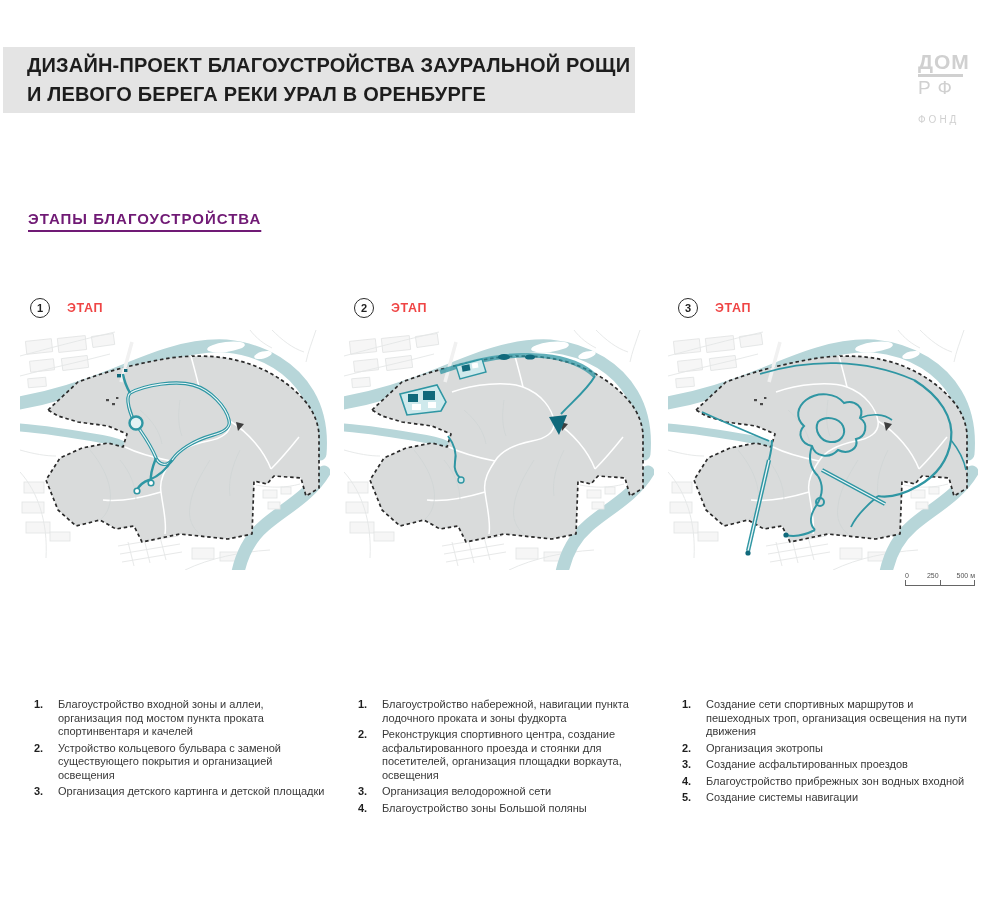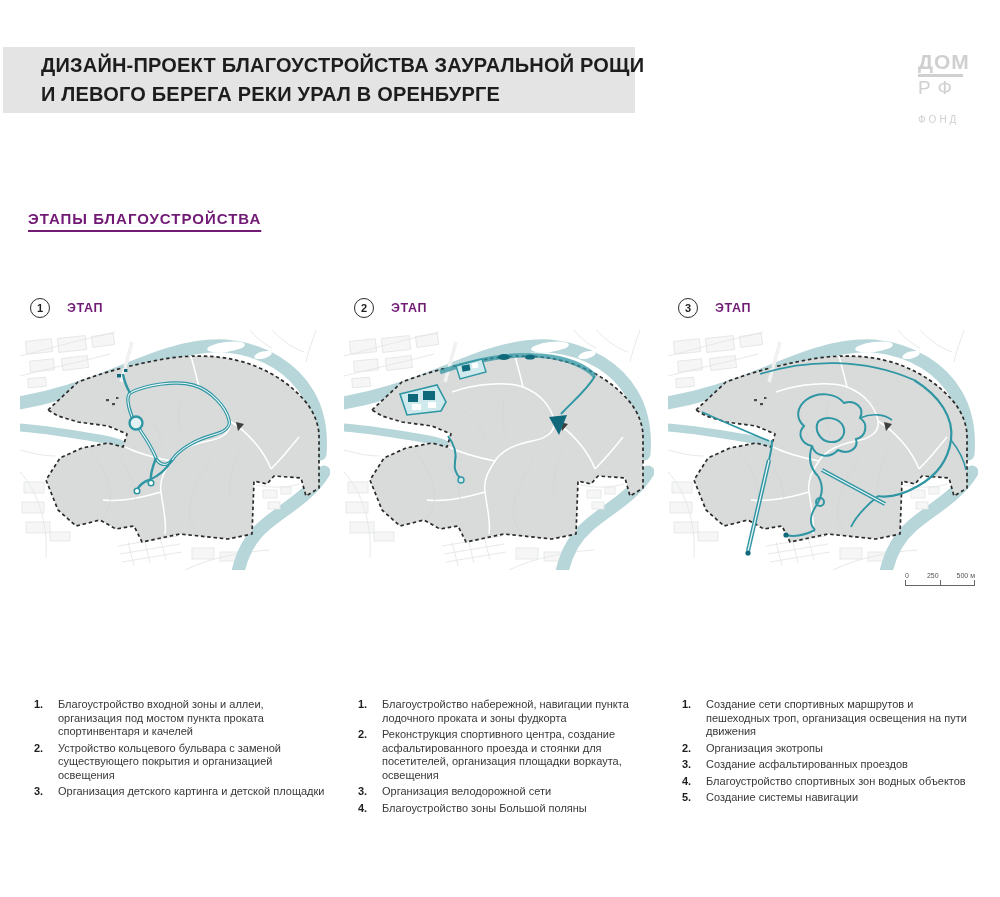--- a/index.html
+++ b/index.html
@@ -7,40 +7,40 @@
     --river:#b7d6d9; --park:#d9dbdb; --park-border:#2a2a2a;
     --teal:#2f96a3; --teal-light:#cfe9ec; --teal-dark:#10697b;
     --faint:#e4e6e6; --list-text:#383838;
   }
   html,body{margin:0;padding:0;background:#fff;}
   .slide{position:relative;width:1000px;height:897px;background:#fff;overflow:hidden;
          font-family:"Liberation Sans",sans-serif;color:var(--text-dark);}
 
   
   .title-block{position:absolute;left:3px;top:47px;width:632px;height:66px;background:var(--title-bg);
-    display:flex;flex-direction:column;justify-content:center;box-sizing:border-box;padding-left:38px;}
+    display:flex;flex-direction:column;justify-content:center;box-sizing:border-box;padding-left:24px;}
   .title-line{font-weight:bold;font-size:20px;line-height:29px;letter-spacing:.2px;color:#1d1d1d;white-space:nowrap;}
 
   
   .logo{position:absolute;left:918px;top:52px;width:50px;color:var(--logo-grey);}
   .logo-top{font-weight:bold;font-size:21px;line-height:20px;letter-spacing:1px;}
   .logo-div{border-top:3px solid var(--logo-grey);width:45px;margin:2px 0 1px;}
   .logo-bottom{font-weight:normal;font-size:19px;line-height:19px;letter-spacing:7px;}
   .logo-caption{font-size:10px;letter-spacing:3px;margin-top:17px;}
 
   .section-heading{position:absolute;left:28px;top:210px;font-weight:bold;font-size:15px;letter-spacing:1px;
     text-decoration:underline;text-underline-offset:6px;text-decoration-thickness:1.5px;color:#701a75;}
 
   
   .stage-col{position:absolute;top:298px;width:312px;height:560px;}
   .col-1{left:20px;} .col-2{left:344px;} .col-3{left:668px;}
   .stage-header{position:absolute;left:10px;top:0;display:flex;align-items:center;}
   .stage-number{width:20px;height:20px;border:1.6px solid #2b2b2b;border-radius:50%;box-sizing:border-box;
     display:flex;align-items:center;justify-content:center;font-size:11px;font-weight:bold;color:#222;}
-  .stage-label{font-weight:bold;font-size:12.5px;letter-spacing:.6px;margin-left:17px;color:#701a75;}
+  .stage-label{font-weight:bold;font-size:12.5px;letter-spacing:.6px;margin-left:17px;color:#ef4444;}
   .map-wrap{position:absolute;left:0;top:32px;width:310px;height:240px;}
 
   
   .stage-list{position:absolute;left:14px;top:400px;width:292px;margin:0;padding:0;list-style:none;}
   .stage-list li{display:grid;grid-template-columns:24px 1fr;margin-bottom:3px;}
   .li-num{font-weight:bold;font-size:11px;line-height:13.5px;color:#1e1e1e;}
   .li-text{font-size:11px;line-height:13.5px;color:var(--list-text);}
 
   
   .scale-bar{position:absolute;left:237px;top:274px;width:70px;}
@@ -298,21 +298,21 @@
       <li>
           <span class="li-num">2.</span>
           <span class="li-text">Организация экотропы</span>
         </li>
       <li>
           <span class="li-num">3.</span>
           <span class="li-text">Создание асфальтированных проездов</span>
         </li>
       <li>
           <span class="li-num">4.</span>
-          <span class="li-text">Благоустройство спортивных зон водных объектов</span>
+          <span class="li-text">Благоустройство прибрежных зон водных входной</span>
         </li>
       <li>
           <span class="li-num">5.</span>
           <span class="li-text">Создание системы навигации</span>
         </li>
     </ol>
   </div>
 
 </div>
 

